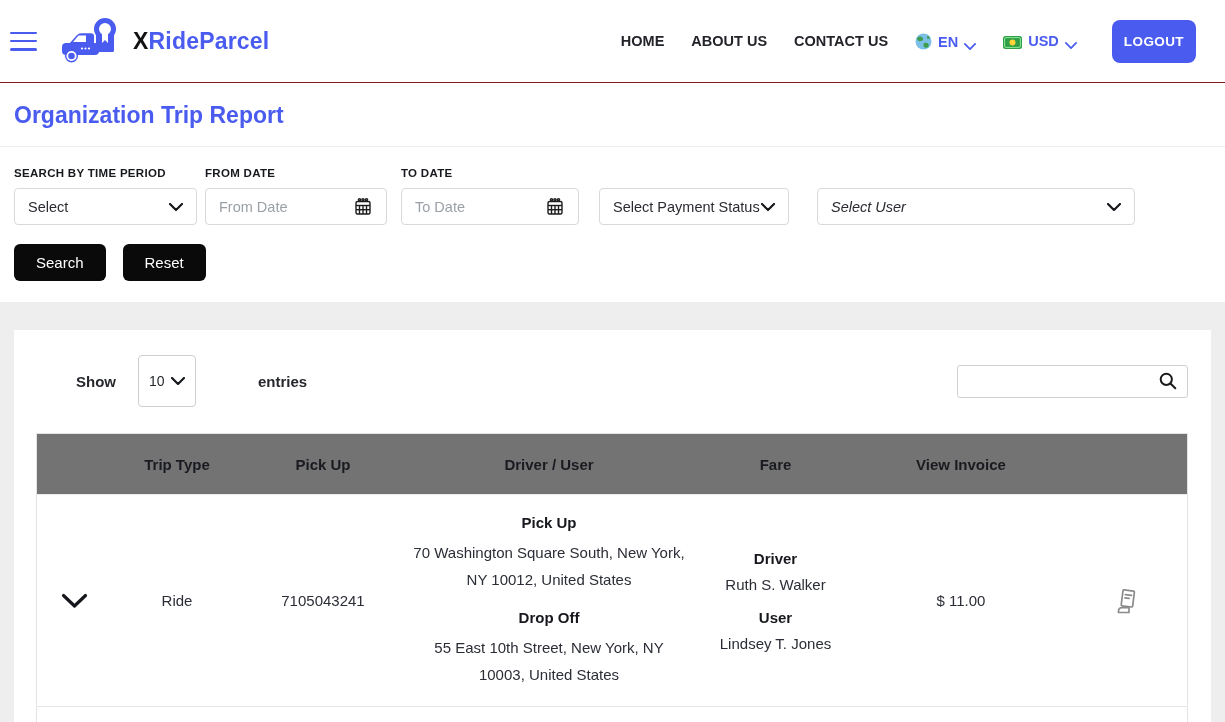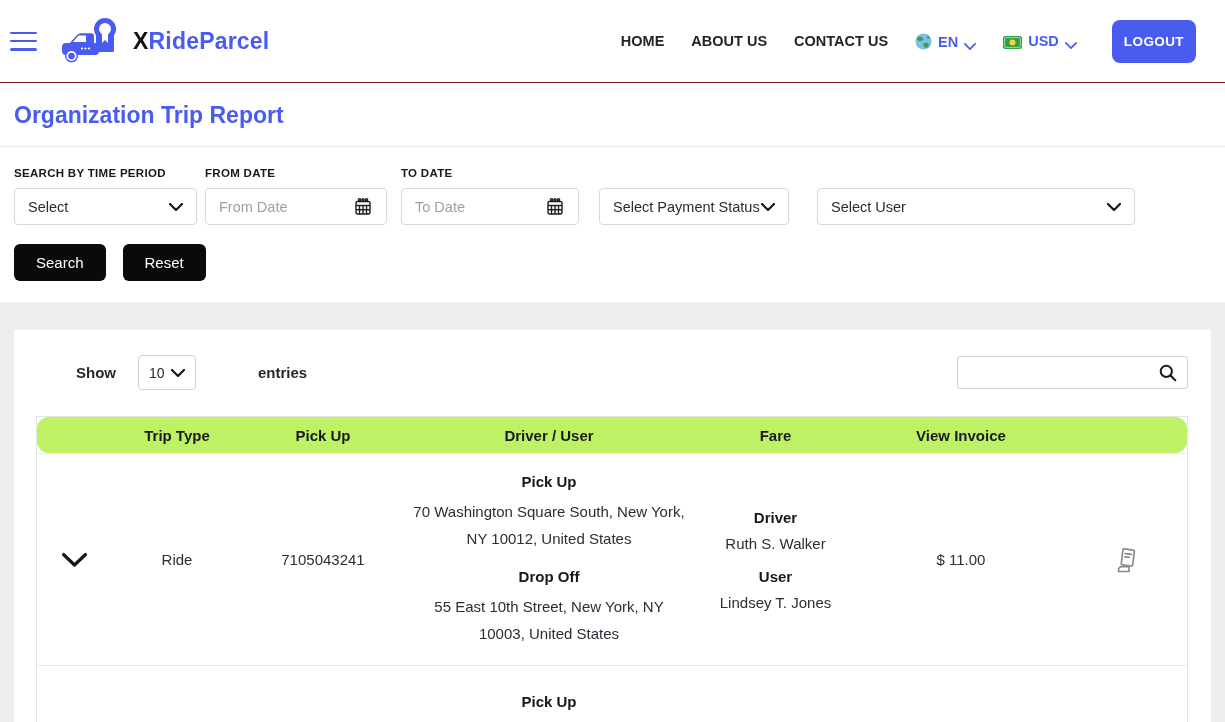--- a/index.html
+++ b/index.html
@@ -33,42 +33,42 @@
   .control { height:37px; border:1px solid #d9d9d9; border-radius:4px; background:#fff;
     display:flex; align-items:center; padding:0 13px; font-size:14.5px; cursor:pointer; }
   .control .ctext { color:#2a2c32; }
   .control .spacer { flex:1; }
   .date-input { border:none; outline:none; flex:1; font-family:inherit; font-size:14.5px; color:#2a2c32; min-width:0; }
   .date-input::placeholder { color:#9aa0a8; }
   .w-select1 { width:183px; }
   .g2 { margin-left:8px; }  .w-date1 { width:182px; }
   .g3 { margin-left:14px; } .w-date2 { width:178px; }
   .g4 { margin-left:20px; } .w-pay { width:190px; }
-  .g5 { margin-left:28px; } .w-user { width:318px; }
+  .g5 { margin-left:28px; } .w-user { width:318px;font-style:italic; }
   .chev { flex:none; color:#17181d; display:flex; }
   .btn-row { display:flex; gap:17px; padding:0 14px; margin-top:19px; }
   .dark-btn { background:#0a0a0a; color:#fff; border:none; cursor:pointer; font-family:inherit;
     font-size:15px; padding:10px 22px; border-radius:6px; }
 
   
   .gray-section { margin-top:21px; background:#eee; height:420px; padding:28px 14px 0 14px; }
   .card { background:#fff; height:600px; padding:25px 23px 0 22px; }
   .card-top { display:flex; align-items:center; }
   .show-label,.entries-label { font-size:15px; font-weight:bold; color:#26282d;margin-left:40px; }
-  .pagesize { width:58px; height:35px; margin:0 22px; border:1px solid #cfcfcf; border-radius:4px;
+  .pagesize { width:58px; height:52px; margin:0 22px; border:1px solid #cfcfcf; border-radius:4px;
     display:flex; align-items:center; padding:0 10px; font-size:14px; color:#26282d; cursor:pointer; }
   .pagesize .spacer { flex:1; }
   .tbl-search { margin-left:auto; width:231px; height:33px; border:1px solid #d0d0d0; border-radius:3px;
     display:flex; align-items:center; padding:0 9px; background:#fff; }
   .tbl-search input { border:none; outline:none; flex:1; font-family:inherit; font-size:14px; min-width:0; }
 
   
   .rtable { margin-top:26px; border:1px solid #e4e4e4; }
   .trow { display:grid; grid-template-columns:75px 130px 162px 290px 163px 208px 122px; }
-  .thead { background:#bef264; height:36px;border-radius:12px; }
+  .thead { background:#737373; height:60px; }
   .thead .cell { font-weight:bold; font-size:15px; color:#1a1b20; }
   .cell { display:flex; flex-direction:column; align-items:center; justify-content:center;
     text-align:center; font-size:15px; color:#2b2e36; }
   .data-row { height:212px; border-top:1px solid #ececec; }
   .data-row-partial { height:120px; border-top:1px solid #e6e6e6; }
   .data-row-partial .cell { justify-content:flex-start; padding-top:27px; }
   .blabel { font-weight:bold; color:#17181d; }
   .addr { line-height:27px; max-width:272px; margin-top:8px; }
   .stack-gap { margin-top:16px; }
   .name { margin-top:9px; }

